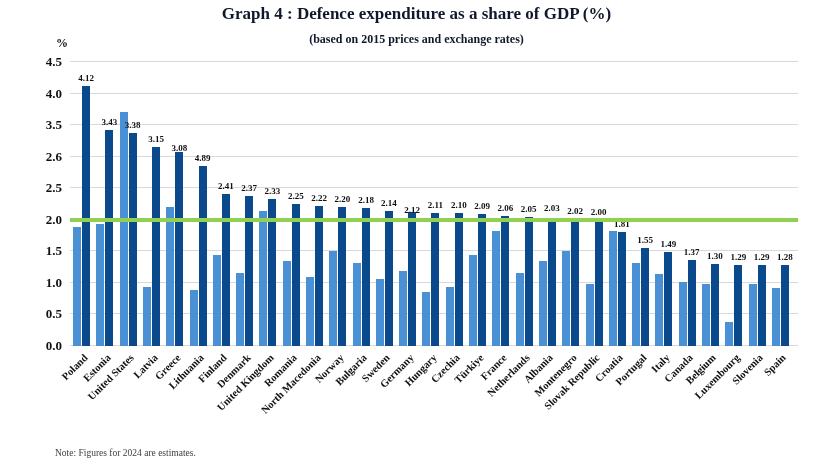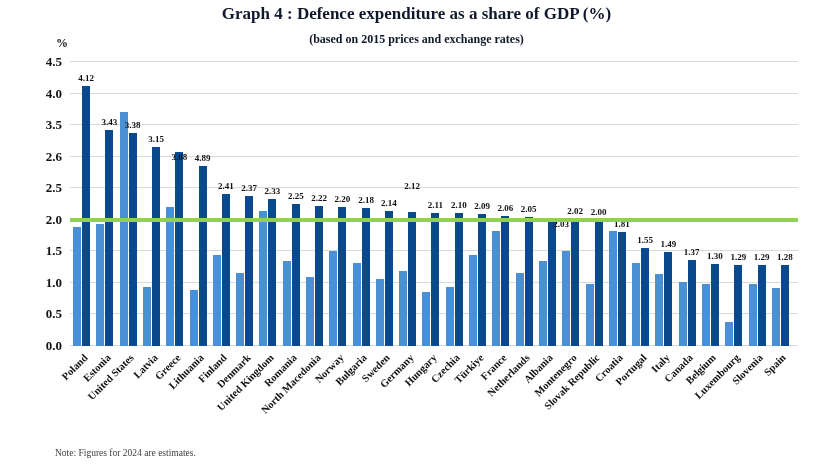--- a/index.html
+++ b/index.html
@@ -121,21 +121,21 @@
             <div class="bar" style="height: 59.3244px; background: rgb(74, 144, 213);"></div>
             <div class="bar" style="height: 198.8px; background: rgb(10, 74, 140);"></div>
           </div>
           <div class="value-label" style="bottom: 201.8px;">3.15</div>
         </div>
         <div class="bar-group" style="left: 93.1613px; width: 23.2903px;">
           <div class="bar-pair">
             <div class="bar" style="height: 139.476px; background: rgb(74, 144, 213);"></div>
             <div class="bar" style="height: 194.382px; background: rgb(10, 74, 140);"></div>
           </div>
-          <div class="value-label" style="bottom: 184px; margin-top: 30px;">3.08</div>
+          <div class="value-label" style="bottom: 193px; margin-top: 30px;">3.08</div>
         </div>
         <div class="bar-group" style="left: 116.452px; width: 23.2903px;">
           <div class="bar-pair">
             <div class="bar" style="height: 55.5378px; background: rgb(74, 144, 213);"></div>
             <div class="bar" style="height: 179.867px; background: rgb(10, 74, 140);"></div>
           </div>
           <div class="value-label" style="bottom: 182.867px;">4.89</div>
         </div>
         <div class="bar-group" style="left: 139.742px; width: 23.2903px;">
           <div class="bar-pair">
@@ -191,21 +191,21 @@
             <div class="bar" style="height: 66.8978px; background: rgb(74, 144, 213);"></div>
             <div class="bar" style="height: 135.058px; background: rgb(10, 74, 140);"></div>
           </div>
           <div class="value-label" style="bottom: 138.058px;">2.14</div>
         </div>
         <div class="bar-group" style="left: 326.065px; width: 23.2903px;">
           <div class="bar-pair">
             <div class="bar" style="height: 75.1022px; background: rgb(74, 144, 213);"></div>
             <div class="bar" style="height: 133.796px; background: rgb(10, 74, 140);"></div>
           </div>
-          <div class="value-label" style="bottom: 155px;">2.12</div>
+          <div class="value-label" style="bottom: 131px;">2.12</div>
         </div>
         <div class="bar-group" style="left: 349.355px; width: 23.2903px;">
           <div class="bar-pair">
             <div class="bar" style="height: 54.2756px; background: rgb(74, 144, 213);"></div>
             <div class="bar" style="height: 133.164px; background: rgb(10, 74, 140);"></div>
           </div>
           <div class="value-label" style="bottom: 136.164px;">2.11</div>
         </div>
         <div class="bar-group" style="left: 372.645px; width: 23.2903px;">
           <div class="bar-pair">
@@ -233,21 +233,21 @@
             <div class="bar" style="height: 72.5778px; background: rgb(74, 144, 213);"></div>
             <div class="bar" style="height: 129.378px; background: rgb(10, 74, 140);"></div>
           </div>
           <div class="value-label" style="bottom: 132.378px;">2.05</div>
         </div>
         <div class="bar-group" style="left: 465.806px; width: 23.2903px;">
           <div class="bar-pair">
             <div class="bar" style="height: 84.5689px; background: rgb(74, 144, 213);"></div>
             <div class="bar" style="height: 128.116px; background: rgb(10, 74, 140);"></div>
           </div>
-          <div class="value-label" style="bottom: 117px; text-align: right;">2.03</div>
+          <div class="value-label" style="bottom: 133px;">2.03</div>
         </div>
         <div class="bar-group" style="left: 489.097px; width: 23.2903px;">
           <div class="bar-pair">
             <div class="bar" style="height: 94.6667px; background: rgb(74, 144, 213);"></div>
             <div class="bar" style="height: 127.484px; background: rgb(10, 74, 140);"></div>
           </div>
           <div class="value-label" style="bottom: 130.484px;">2.02</div>
         </div>
         <div class="bar-group" style="left: 512.387px; width: 23.2903px;">
           <div class="bar-pair">

